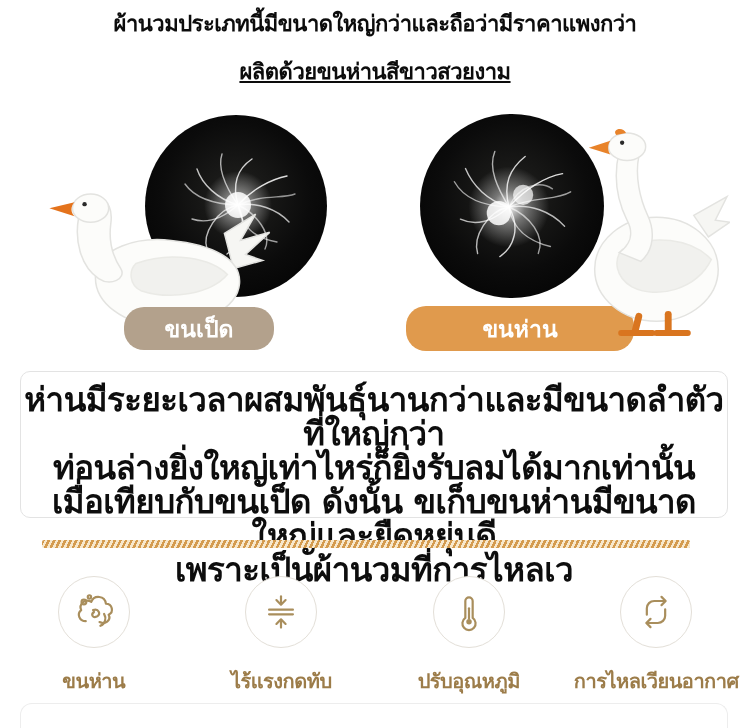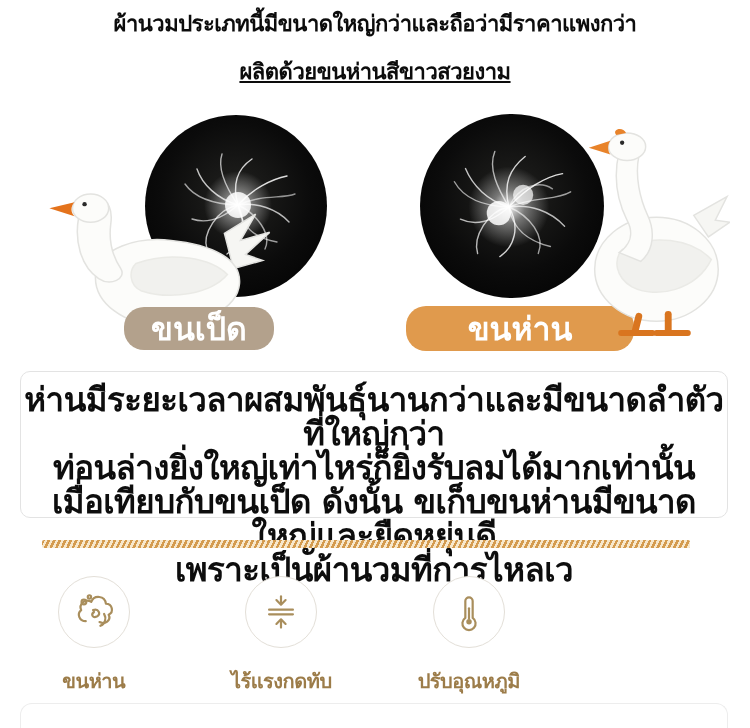--- a/index.html
+++ b/index.html
@@ -12,21 +12,21 @@
   .head-line.l2{top:54px;text-decoration:underline;}
   
   .sample-circle{position:absolute;border-radius:50%;overflow:hidden;z-index:1;
                  background:radial-gradient(circle at 50% 45%, #222220 0%, #0b0b0b 55%, #000 100%);}
   .sample-circle.left{left:145px;top:115px;width:182px;height:182px;}
   .sample-circle.right{left:420px;top:114px;width:184px;height:184px;}
   .bird{position:absolute;}
   .bird.duck{left:40px;top:178px;width:232px;height:166px;z-index:2;}
   .bird.goose{left:578px;top:120px;width:152px;height:222px;z-index:4;}
   .pill{position:absolute;z-index:3;border:none;border-radius:20px;
-        color:#fff;font-weight:800;font-size:32px;text-align:center;
+        color:#fff;font-weight:800;font-size:23px;text-align:center;
         display:flex;align-items:center;justify-content:center;
         font-family:inherit;cursor:default;}
   .pill.duck-pill{left:124px;top:307px;width:150px;height:43px;background:#b3a18c;}
   .pill.goose-pill{left:406px;top:306px;width:228px;height:45px;background:#e09a4d;}
   
   .info-box{position:absolute;left:20px;top:371px;width:708px;height:147px;
             background:#fff;border:1px solid #e3e3e3;border-radius:10px;box-sizing:border-box;
             padding-top:11px;}
   .info-line{width:100%;text-align:center;font-weight:800;font-size:33px;
              line-height:34px;color:#0d0d0d;letter-spacing:-0.5px;}
@@ -192,18 +192,29 @@
       <div class="feature-circle">
         <svg class="icon-svg" width="44" height="44" viewBox="0 0 48 48">
           <path d="M20 30.5 L20 12 a4 4 0 0 1 8 0 L28 30.5 a7.2 7.2 0 1 1 -8 0 Z"></path>
           <path d="M24 20 L24 31"></path>
           <circle cx="24" cy="34.5" r="3" fill="#a98e5c" stroke="none"></circle>
         </svg>
       </div>
       <div class="feature-label">ปรับอุณหภูมิ</div>
     </div>
 
+    <div class="feature">
+      <div class="feature-circle">
+        <svg class="icon-svg" width="44" height="44" viewBox="0 0 48 48">
+          <path d="M14 27 L14 20 a8 8 0 0 1 8-8 L34 12"></path>
+          <path d="M30 7.5 L34.5 12 L30 16.5"></path>
+          <path d="M34 21 L34 28 a8 8 0 0 1 -8 8 L14 36"></path>
+          <path d="M18 31.5 L13.5 36 L18 40.5"></path>
+        </svg>
+      </div>
+      <div class="feature-label">การไหลเวียนอากาศ</div>
+    </div>
 
   </div>
 
   <div class="next-box"></div>
 
 </div>
 
 </body></html>

